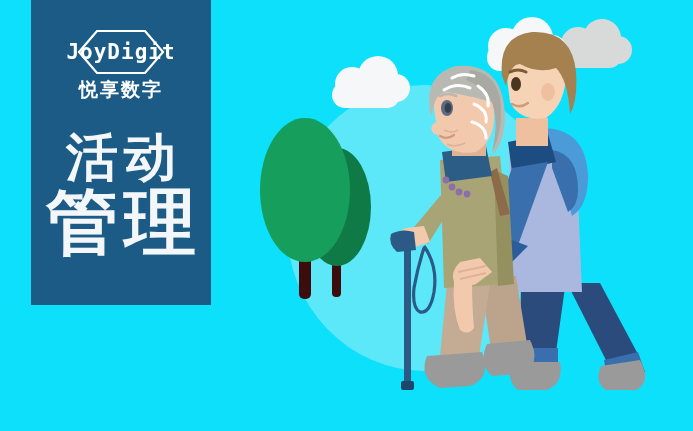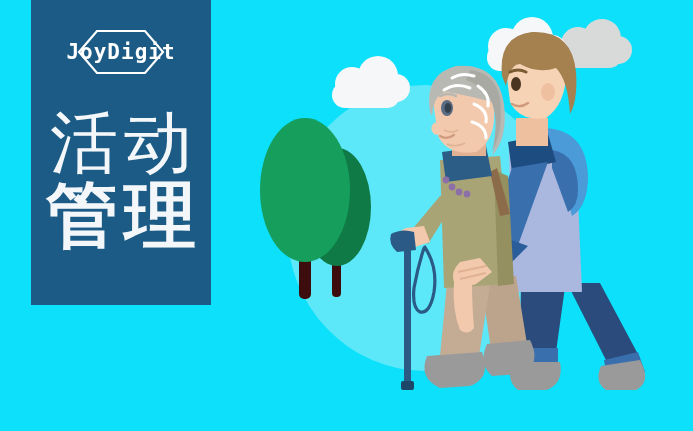--- a/index.html
+++ b/index.html
@@ -47,21 +47,21 @@
   #title-block{
     margin-top:32px;width:100%;
     display:flex;flex-direction:column;align-items:center;
   }
   .title-line{
     color:#f4f7fa;
     line-height:1.02;
     letter-spacing:6px;
     text-indent:6px;
   }
-  #title-1{font-size:68px;font-weight:400;}
+  #title-1{font-size:52px;font-weight:700;}
   #title-2{font-size:72px;font-weight:700;margin-top:2px;}
 </style>
 </head>
 <body>
 
 <div id="poster">
 
   <svg id="art" viewBox="0 0 693 431">
 
     <rect x="0" y="0" width="693" height="431" fill="#0ce0fa"></rect>
@@ -203,20 +203,21 @@
 
   <div id="panel">
 
     <div id="logo-block">
       <div id="logo-mark">
         <svg width="136" height="48" viewBox="0 0 136 48">
           <polygon points="44,3 92,3 110,24 92,45 44,45 26,24" fill="none" stroke="#ffffff" stroke-width="2.2"></polygon>
         </svg>
         <div id="logo-word">JoyDigit</div>
       </div>
+      <div id="logo-cn">悦享数字</div>
     </div>
 
     <div id="title-block">
       <div id="title-1" class="title-line">活动</div>
       <div id="title-2" class="title-line">管理</div>
     </div>
 
   </div>
 
 </div>

